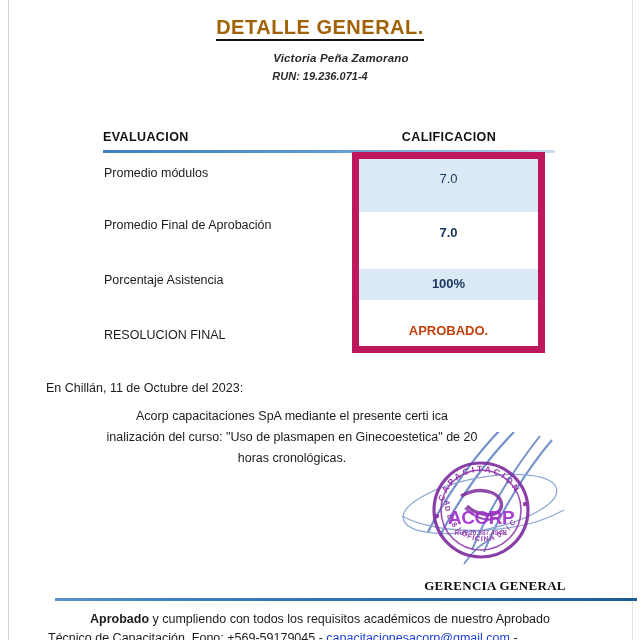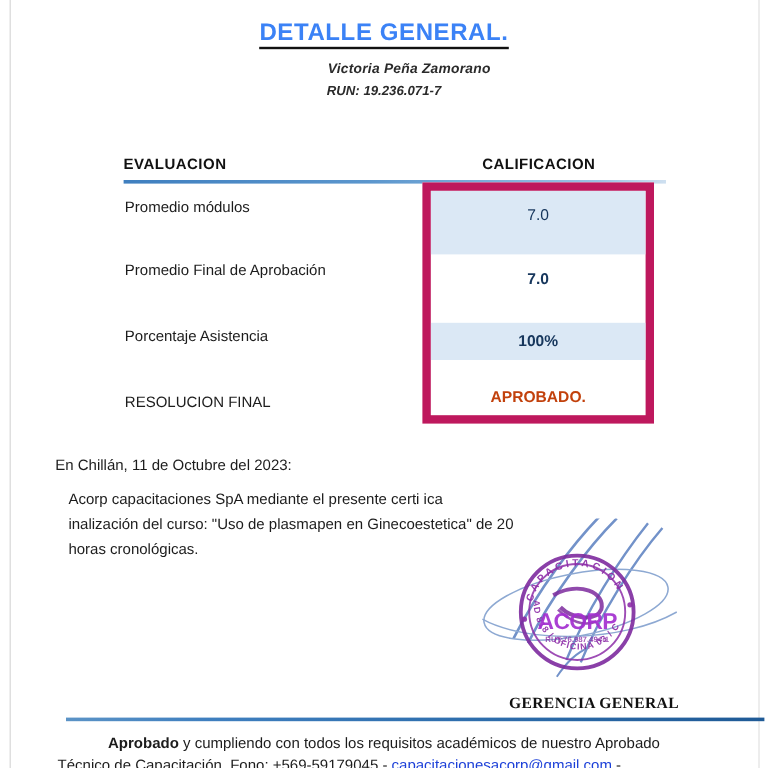--- a/index.html
+++ b/index.html
@@ -30,21 +30,21 @@
 
   
   .doc-title {
     position: absolute;
     left: 0; right: 0;
     top: 16px;
     text-align: center;
     font-size: 20px;
     font-weight: bold;
     letter-spacing: 0.5px;
-    color: #3b82f6;
+    color: #a16207;
   }
   .doc-title span {
     border-bottom: 2px solid #111;
     padding-bottom: 1px;
   }
   .student-name {
     position: absolute;
     left: 0; right: 0;
     top: 52px;
     text-align: center;
@@ -173,20 +173,21 @@
     color: #1c1c1c;
   }
   .body-para {
     position: absolute;
     left: 57px;
     top: 406px;
     width: 470px;
     font-size: 12.5px;
     line-height: 21px;
     color: #1c1c1c;
+    text-align: center;
   }
   .body-para div { white-space: nowrap; }
 
   
   .sig-area {
     position: absolute;
     left: 368px;
     top: 432px;
     width: 230px;
     height: 140px;
@@ -241,21 +242,21 @@
 
 <div id="page">
 
   <div class="page-edge-left"></div>
   <div class="page-edge-right"></div>
 
   <div class="doc-title">
     <span>DETALLE   GENERAL.</span>
   </div>
   <div class="student-name">Victoria Peña  Zamorano</div>
-  <div class="student-run">RUN: 19.236.071-7</div>
+  <div class="student-run">RUN: 19.236.071-4</div>
 
   <div class="tbl-head-eval">EVALUACION</div>
   <div class="tbl-head-calif">CALIFICACION</div>
   <div class="head-rule"></div>
 
   <div class="label-col">
     <div class="row-label r0">Promedio módulos</div>
     <div class="row-label r1">Promedio Final de Aprobación</div>
     <div class="row-label r3">RESOLUCION FINAL</div>
     <div class="row-label r2">Porcentaje Asistencia</div>

